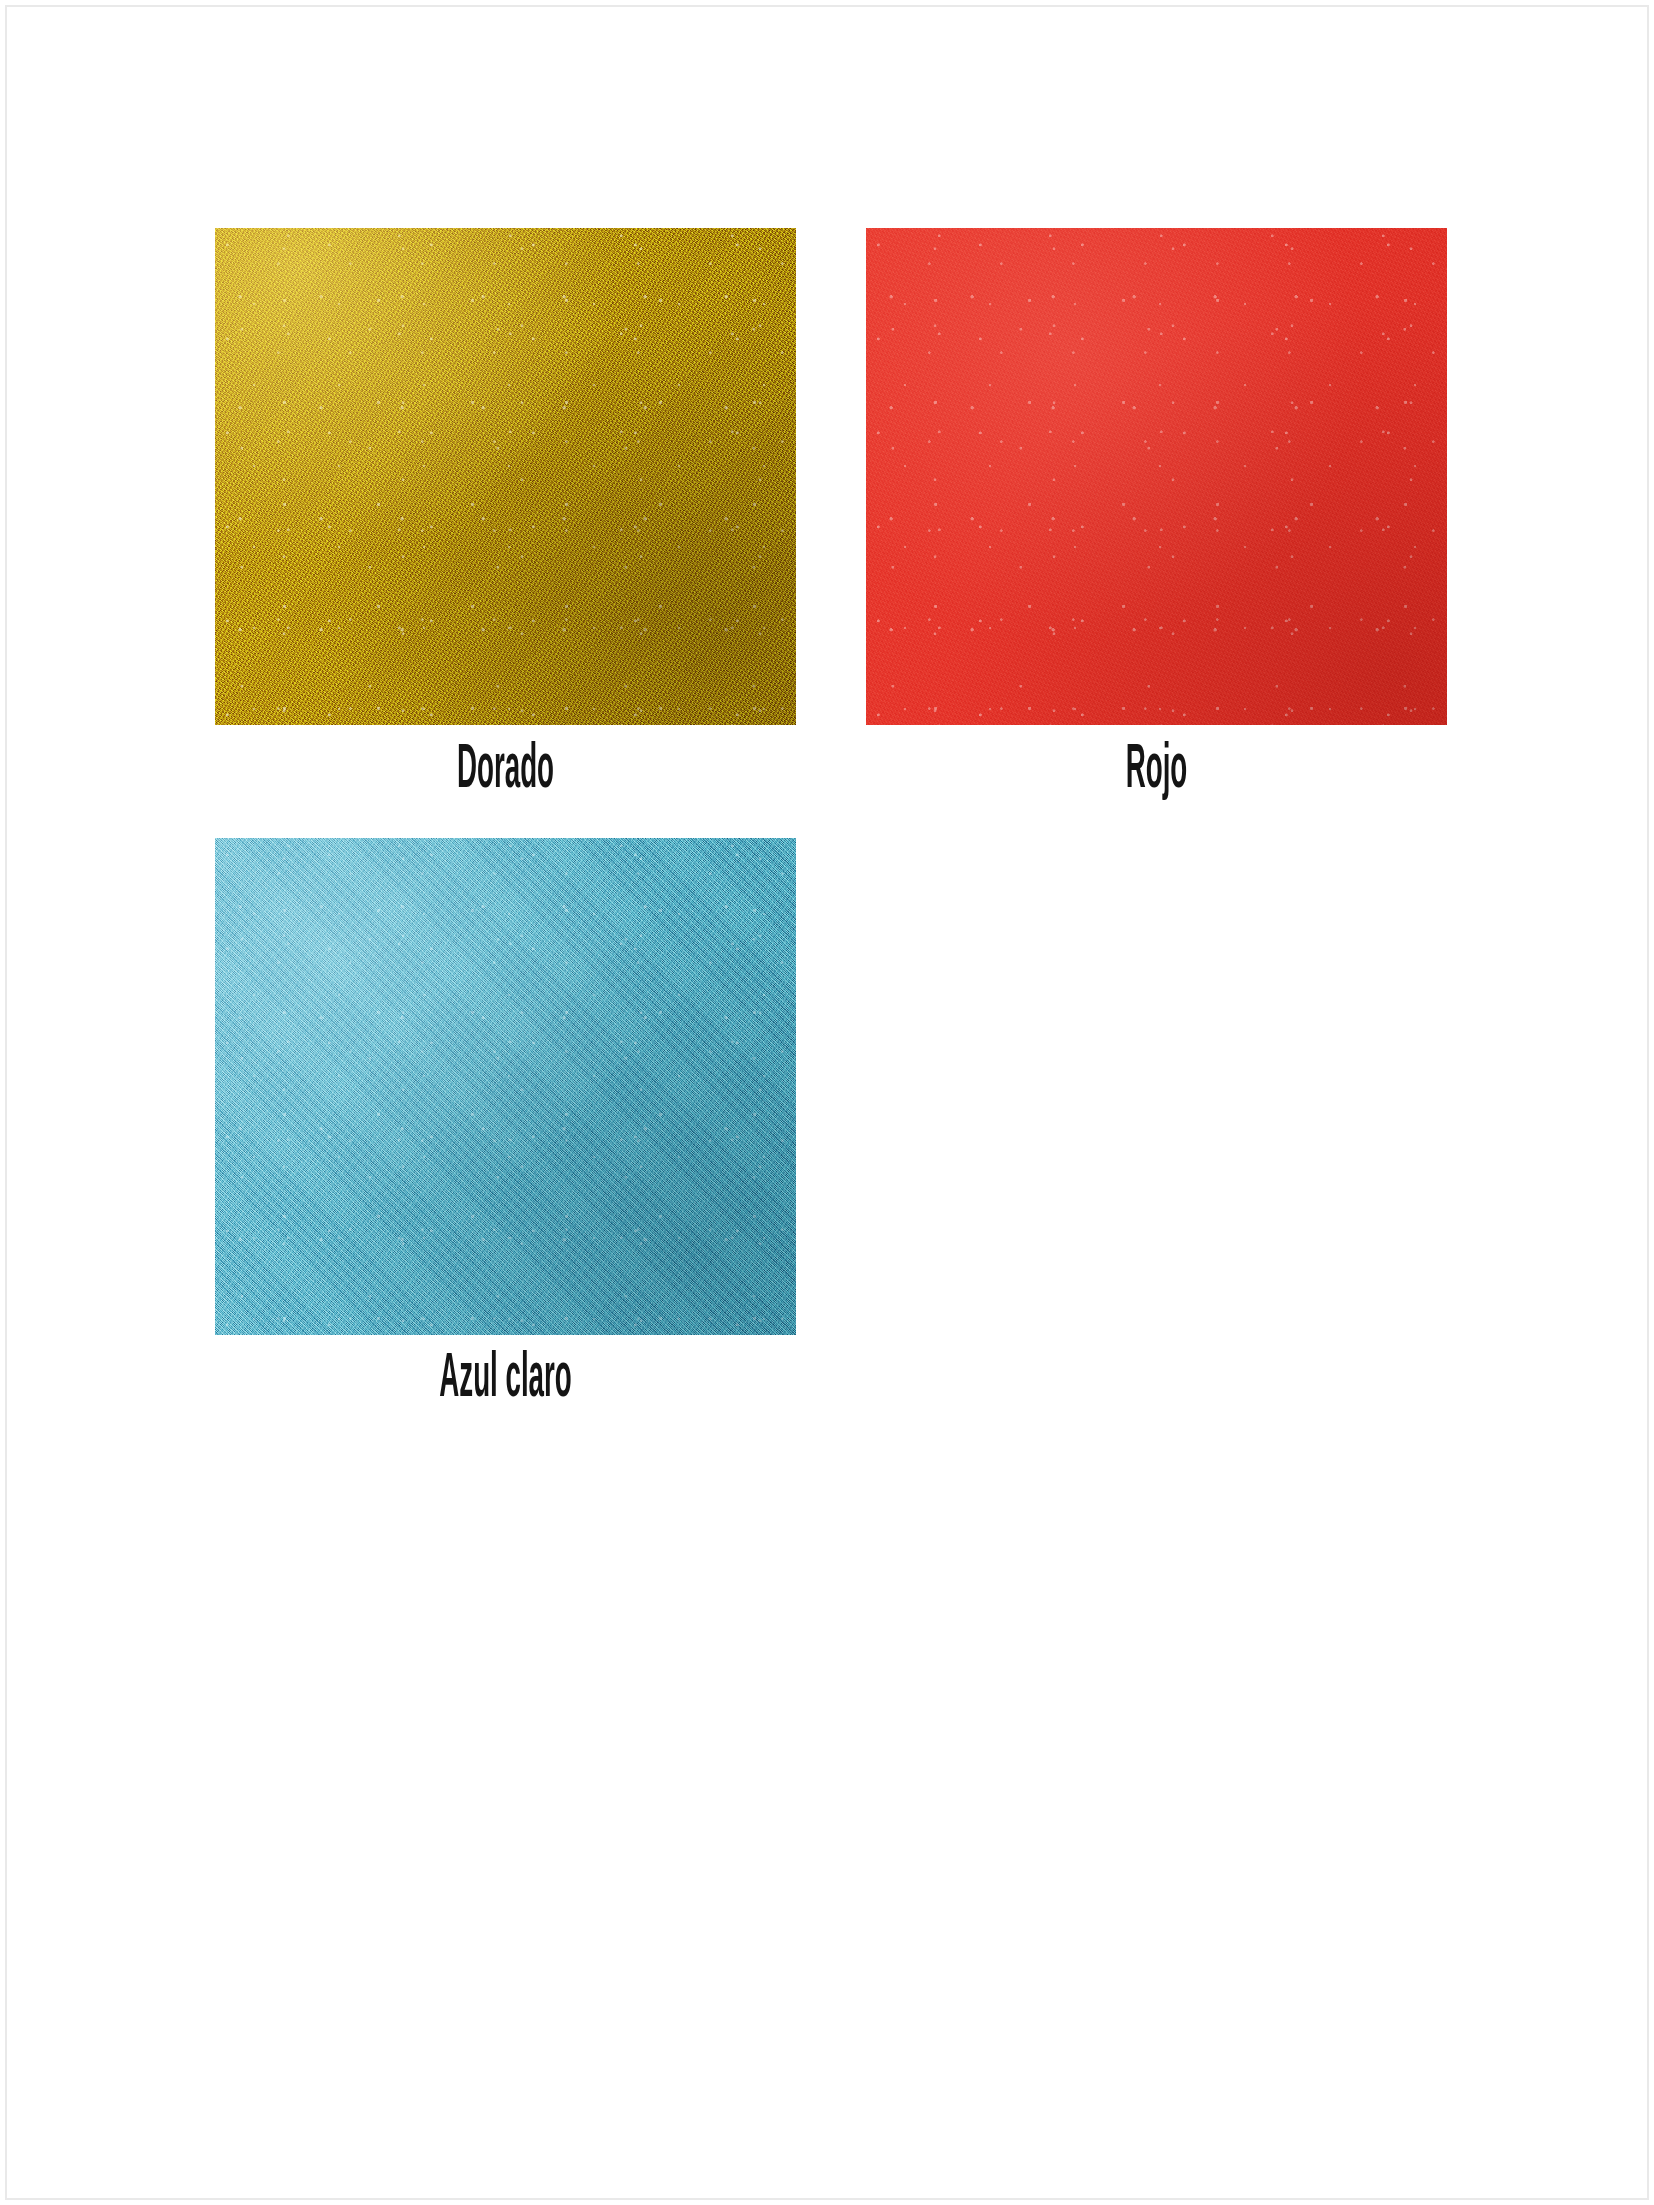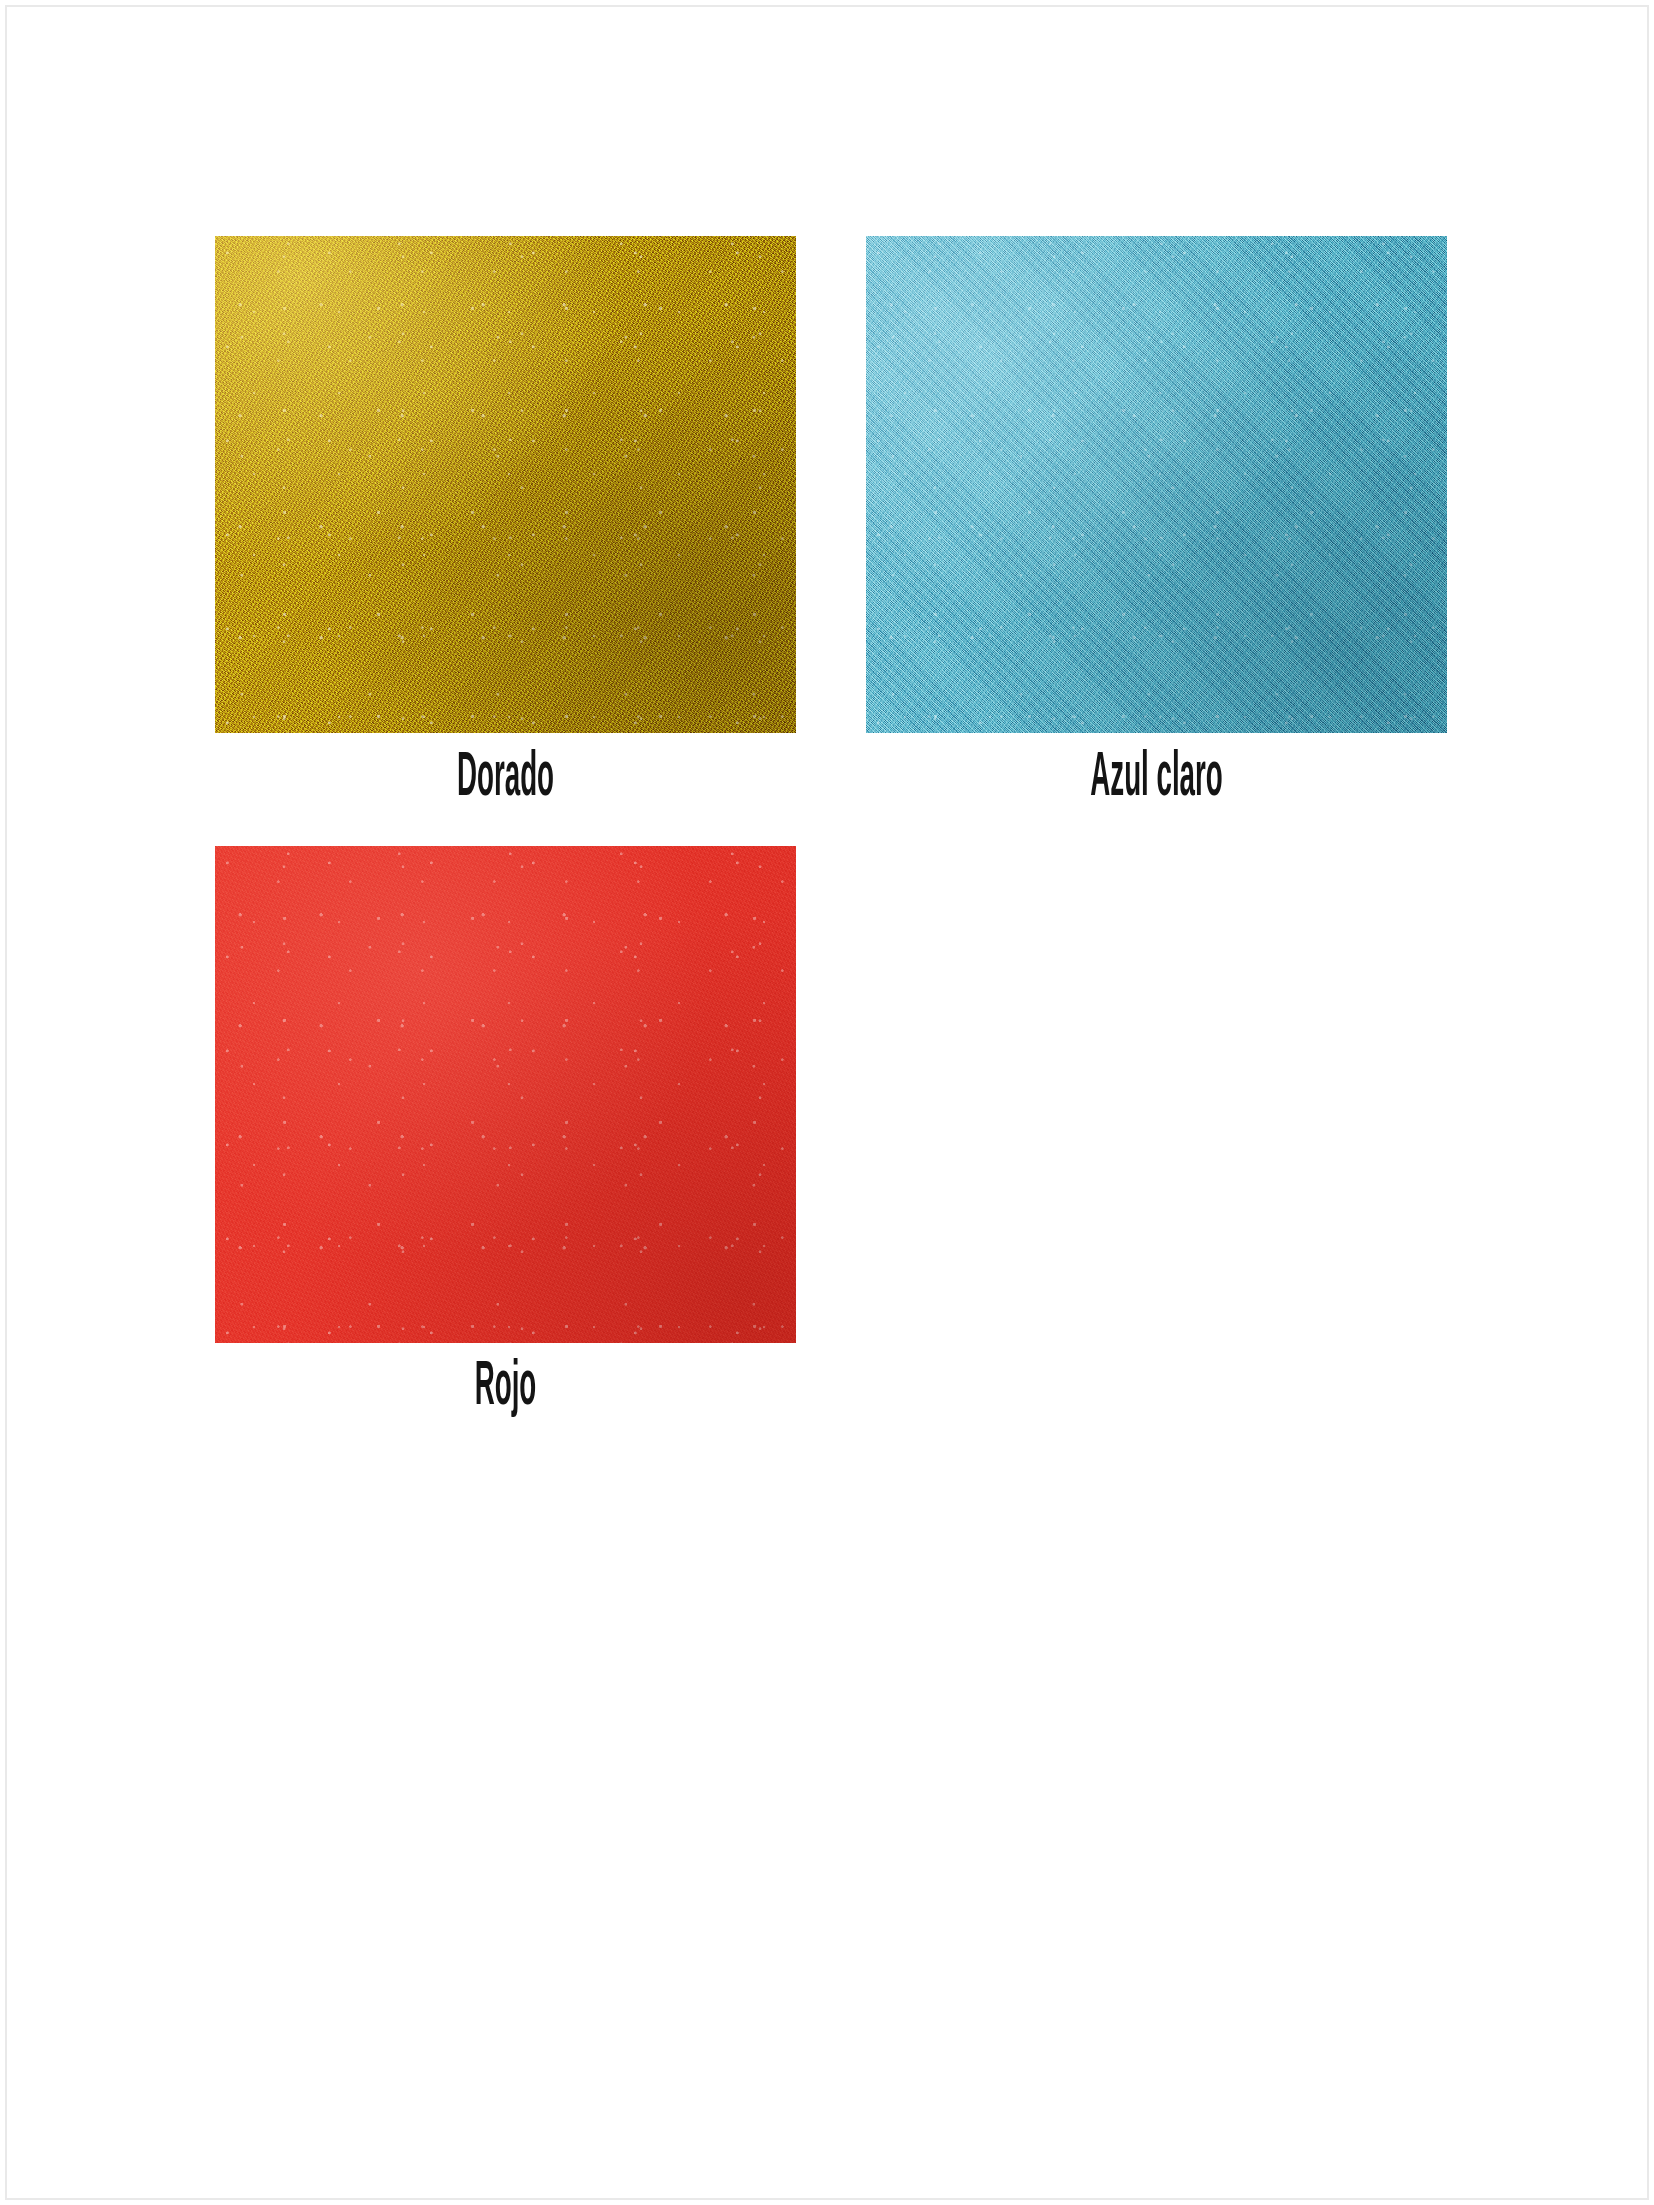--- a/index.html
+++ b/index.html
@@ -34,21 +34,20 @@
 
   .swatch-grid {
     position: absolute;
     left: 215px;
     top: 228px;
     width: 1231px;
     display: grid;
     grid-template-columns: 581px 581px;
     grid-column-gap: 70px;
     grid-row-gap: 41px;
-    margin-top: 8px;
   }
 
   .swatch-cell {
     display: flex;
     flex-direction: column;
     align-items: center;
   }
 
   .swatch {
     position: relative;
@@ -162,38 +161,38 @@
         <div class="shade" style="background:radial-gradient(ellipse at 14% 8%, rgba(255,236,120,.45) 0%, rgba(255,236,120,0) 46%),
                     radial-gradient(ellipse at 85% 78%, rgba(60,40,0,.28) 0%, rgba(60,40,0,0) 55%);"></div>
       </div>
       <div class="caption">Dorado</div>
     </div>
 
 
 
     <div class="swatch-cell">
       <div class="swatch">
+        <div class="base" style="background:linear-gradient(122deg,#EA3C30 0%,#E5342A 45%,#DE2F26 78%,#D52A21 100%);"></div>
+        <div class="grain grain-soft" style="opacity:.30;"></div>
+        <div class="grain2 grain-c" style="opacity:.30;"></div>
+        <div class="sparkle sparkle-dots" style="opacity:.42;"></div>
+        <div class="shade" style="background:radial-gradient(ellipse at 35% 25%, rgba(255,150,140,.18) 0%, rgba(255,150,140,0) 55%),
+                    radial-gradient(ellipse at 90% 90%, rgba(110,10,5,.20) 0%, rgba(110,10,5,0) 60%);"></div>
+      </div>
+      <div class="caption">Rojo</div>
+    </div>
+
+    <div class="swatch-cell">
+      <div class="swatch">
         <div class="base" style="background:linear-gradient(110deg,#6CBDD2 0%,#5BB2C8 38%,#4FA7BE 72%,#459CB4 100%);"></div>
         <div class="grain grain-fine" style="opacity:.62;"></div>
         <div class="grain2 grain-a" style="opacity:.7;"></div>
         <div class="sparkle sparkle-dots" style="opacity:.42;"></div>
         <div class="shade" style="background:radial-gradient(ellipse at 20% 22%, rgba(210,245,255,.32) 0%, rgba(210,245,255,0) 50%),
                     radial-gradient(ellipse at 82% 82%, rgba(0,50,70,.22) 0%, rgba(0,50,70,0) 58%);"></div>
       </div>
       <div class="caption">Azul claro</div>
     </div>
 
-    <div class="swatch-cell">
-      <div class="swatch">
-        <div class="base" style="background:linear-gradient(122deg,#EA3C30 0%,#E5342A 45%,#DE2F26 78%,#D52A21 100%);"></div>
-        <div class="grain grain-soft" style="opacity:.30;"></div>
-        <div class="grain2 grain-c" style="opacity:.30;"></div>
-        <div class="sparkle sparkle-dots" style="opacity:.42;"></div>
-        <div class="shade" style="background:radial-gradient(ellipse at 35% 25%, rgba(255,150,140,.18) 0%, rgba(255,150,140,0) 55%),
-                    radial-gradient(ellipse at 90% 90%, rgba(110,10,5,.20) 0%, rgba(110,10,5,0) 60%);"></div>
-      </div>
-      <div class="caption">Rojo</div>
-    </div>
-
 
   </div>
 </div>
 
 
 </body></html>

